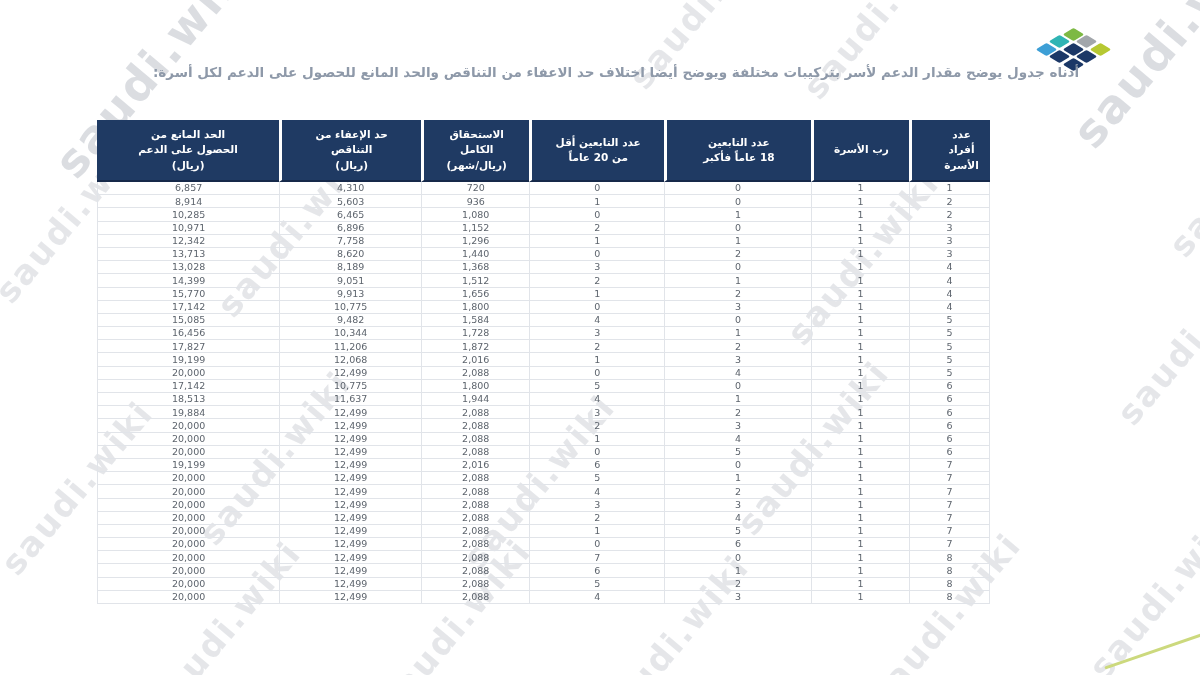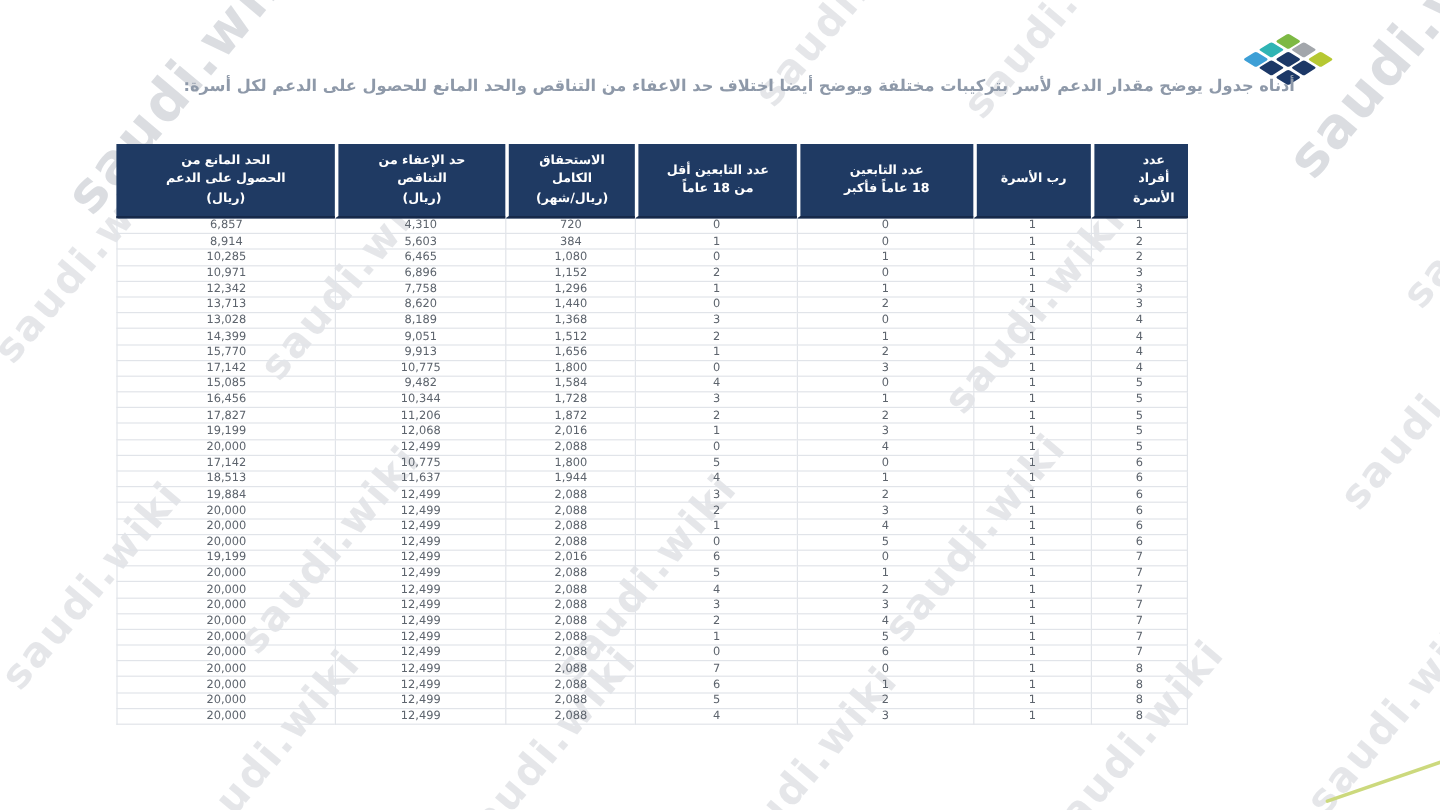--- a/index.html
+++ b/index.html
@@ -120,21 +120,21 @@
 
   <table class="support-table" dir="rtl">
     <thead>
       <tr id="head-row">
           <th>عدد أفراد
 الأسرة</th>
           <th>رب الأسرة</th>
           <th>عدد التابعين
 18 عاماً فأكبر</th>
           <th>عدد التابعين أقل
-من 18 عاماً</th>
+من 20 عاماً</th>
           <th>الاستحقاق
 الكامل
 (ريال/شهر)</th>
           <th>حد الإعفاء من
 التناقص
 (ريال)</th>
           <th>الحد المانع من
 الحصول على الدعم
 (ريال)</th>
         </tr>
@@ -147,21 +147,21 @@
           <td>0</td>
           <td>720</td>
           <td>4,310</td>
           <td>6,857</td>
         </tr>
         <tr>
           <td>2</td>
           <td>1</td>
           <td>0</td>
           <td>1</td>
-          <td>384</td>
+          <td>936</td>
           <td>5,603</td>
           <td>8,914</td>
         </tr>
         <tr>
           <td>2</td>
           <td>1</td>
           <td>1</td>
           <td>0</td>
           <td>1,080</td>
           <td>6,465</td>

